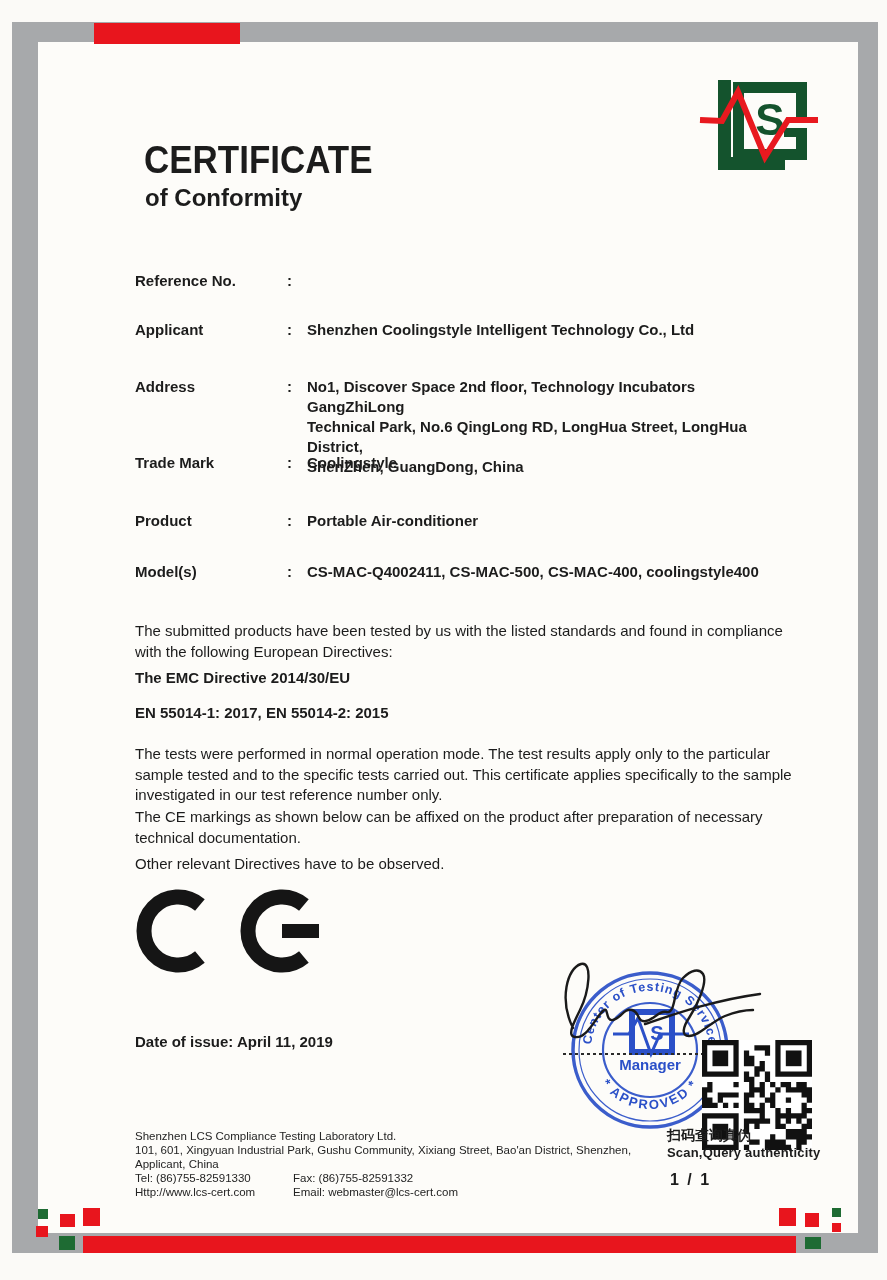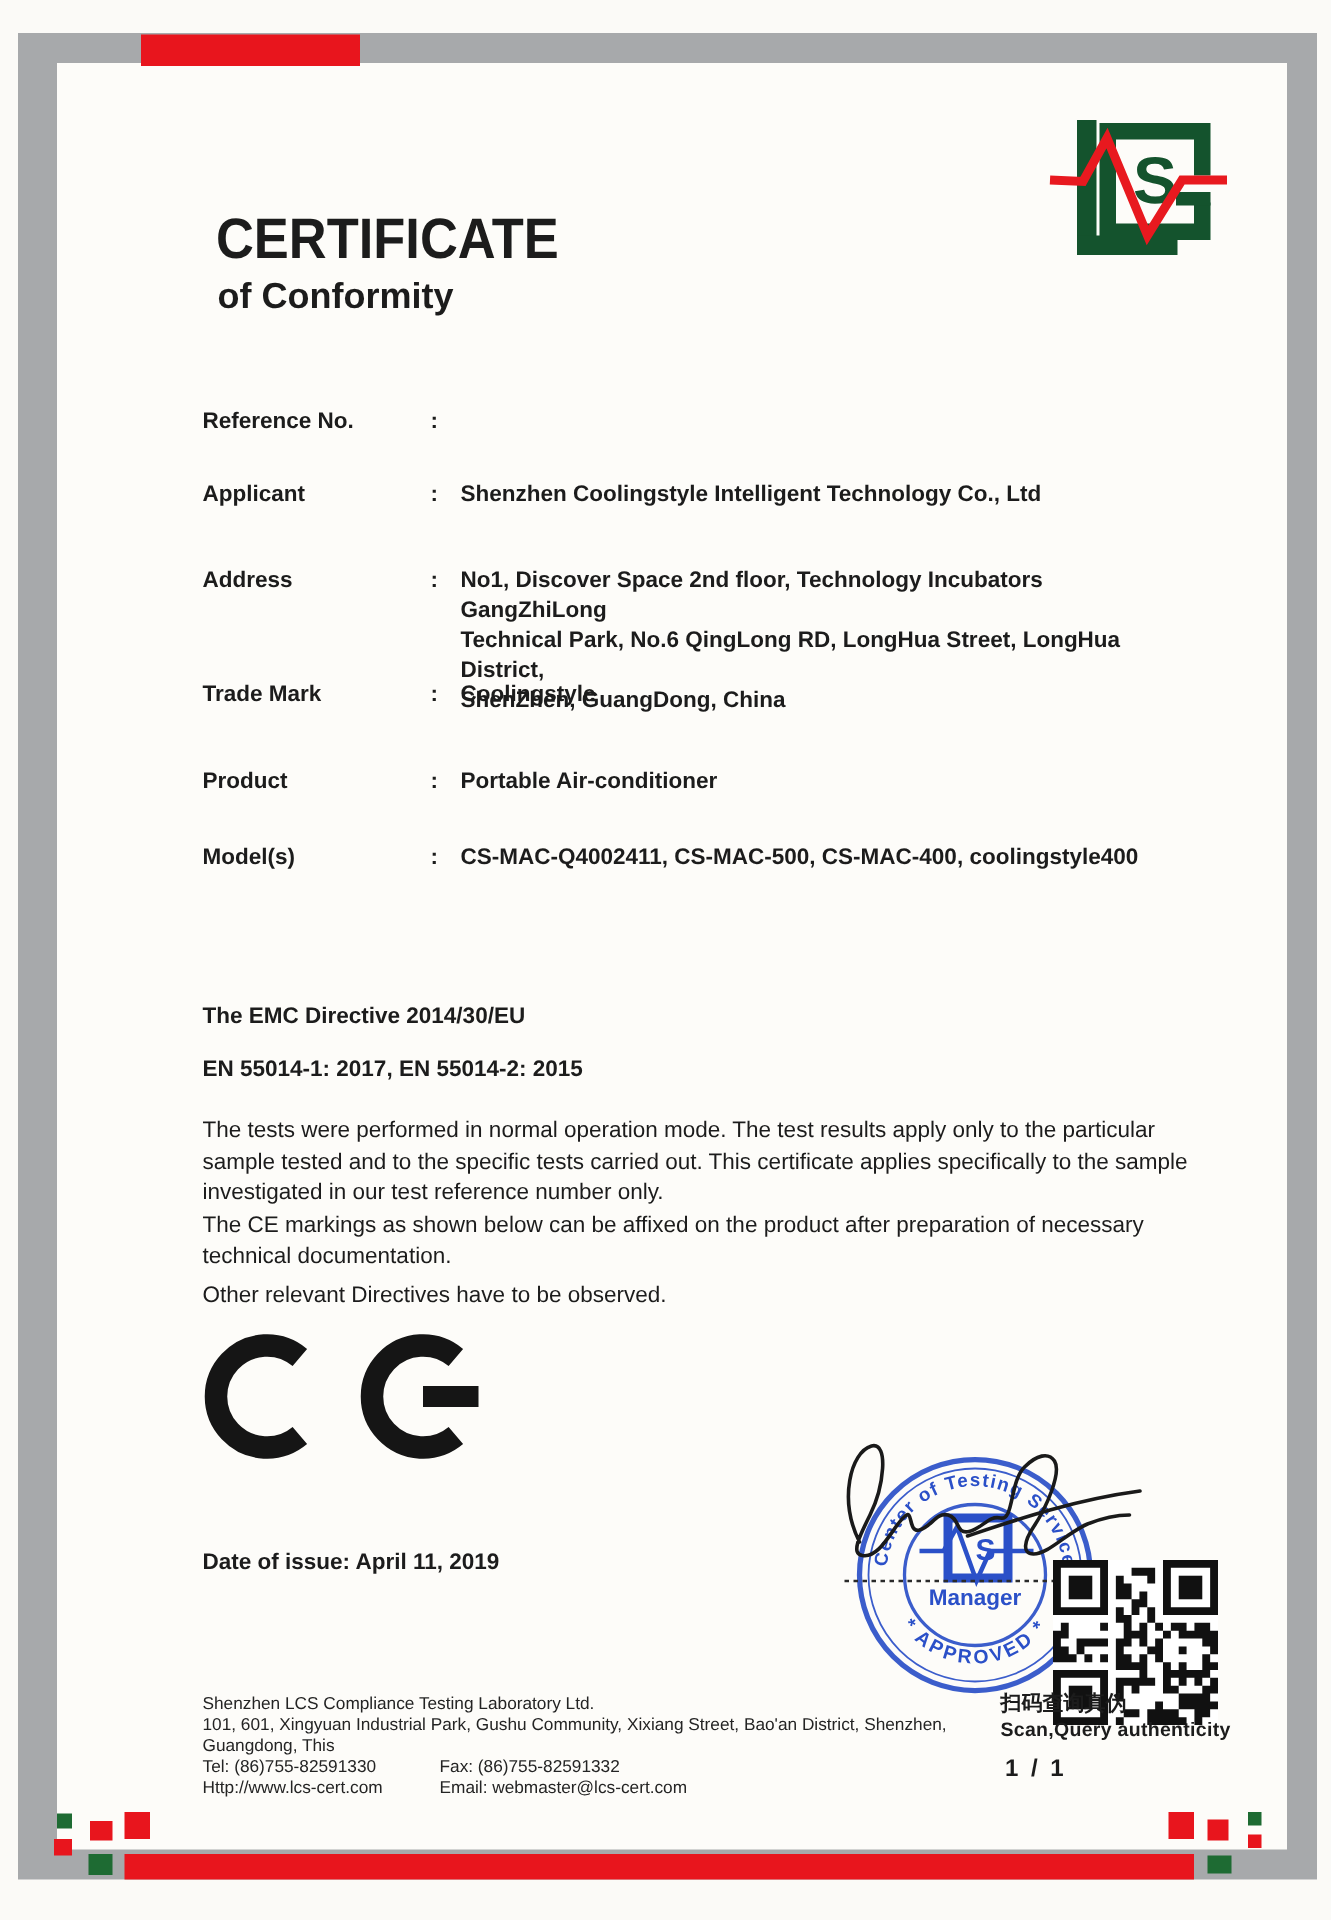--- a/index.html
+++ b/index.html
@@ -128,20 +128,22 @@
     <div class="field-label">Product</div>
     <div class="field-sep">:</div>
     <div class="field-value">Portable Air-conditioner</div>
   </div>
   <div class="field-row row-5">
     <div class="field-label">Model(s)</div>
     <div class="field-sep">:</div>
     <div class="field-value">CS-MAC-Q4002411, CS-MAC-500, CS-MAC-400, coolingstyle400</div>
   </div>
 
+  <div class="body-text bt-0">The submitted products have been tested by us with the listed standards and found in compliance
+with the following European Directives:</div>
   <div class="body-text bt-1">The EMC Directive 2014/30/EU</div>
   <div class="body-text bt-2">EN 55014-1: 2017, EN 55014-2: 2015</div>
   <div class="body-text bt-3">The tests were performed in normal operation mode. The test results apply only to the particular
 sample tested and to the specific tests carried out. This certificate applies specifically to the sample
 investigated in our test reference number only.</div>
   <div class="body-text bt-5">Other relevant Directives have to be observed.</div>
   <div class="body-text bt-4">The CE markings as shown below can be affixed on the product after preparation of necessary
 technical documentation.</div>
 
   <svg class="svg-ce" viewBox="0 0 200 95" role="img" aria-label="CE">
@@ -194,19 +196,19 @@
   </svg>
   <div class="qr-captions">
     <div class="qr-zh">扫码查询真伪</div>
     <div class="qr-en">Scan,Query authenticity</div>
   </div>
 
   <div class="page-num">1 / 1</div>
 
   <div class="footer-line f-0">Shenzhen LCS Compliance Testing Laboratory Ltd.</div>
   <div class="footer-line f-1">101, 601, Xingyuan Industrial Park, Gushu Community, Xixiang Street, Bao'an District, Shenzhen,</div>
-  <div class="footer-line f-2">Guangdong, This</div>
+  <div class="footer-line f-2">Applicant, China</div>
   <div class="footer-line f-3">Tel: (86)755-82591330</div>
   <div class="footer-line f-3 f-col2">Fax: (86)755-82591332</div>
   <div class="footer-line f-4">Http://www.lcs-cert.com</div>
   <div class="footer-line f-4 f-col2">Email: webmaster@lcs-cert.com</div>
 
 </div>
 
 </body></html>

